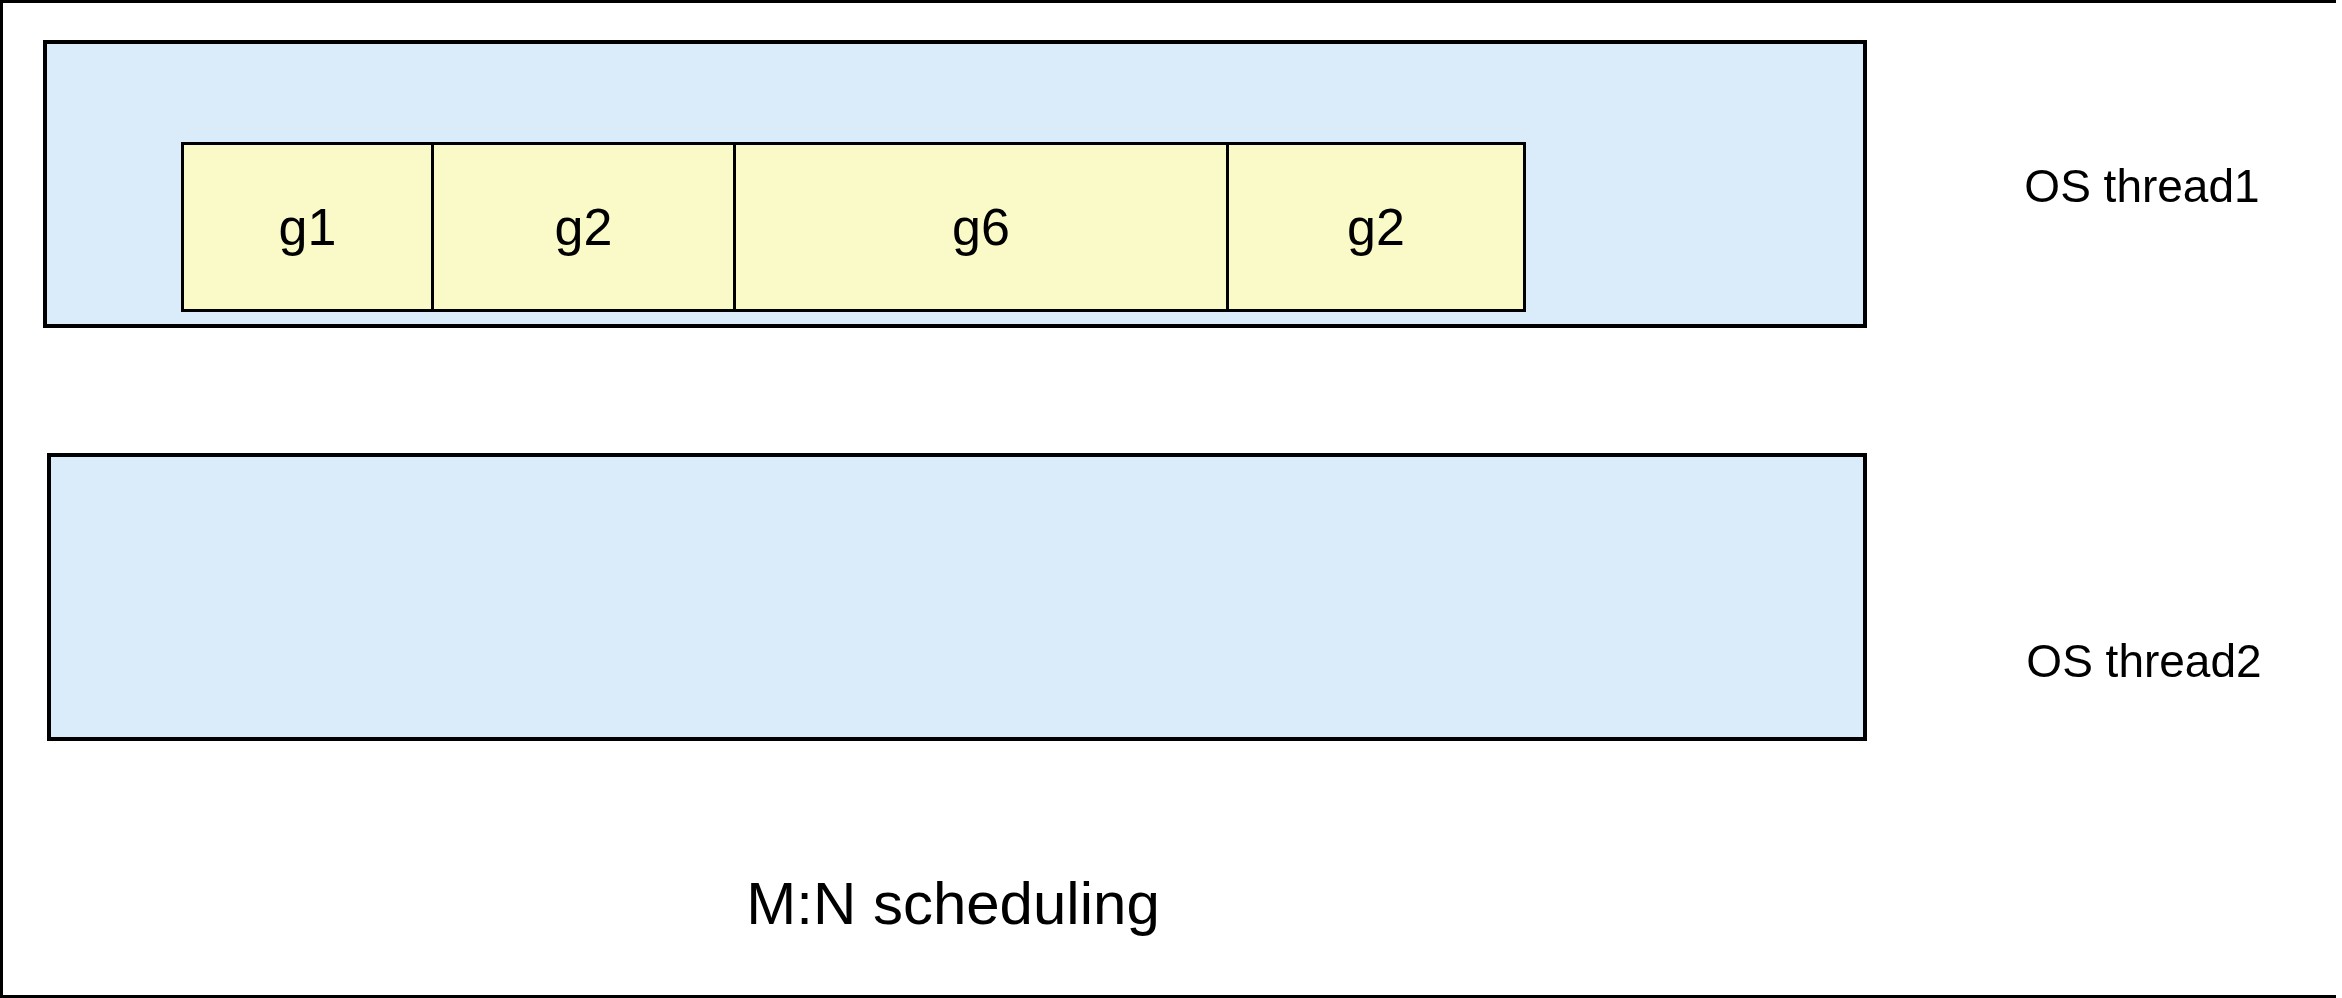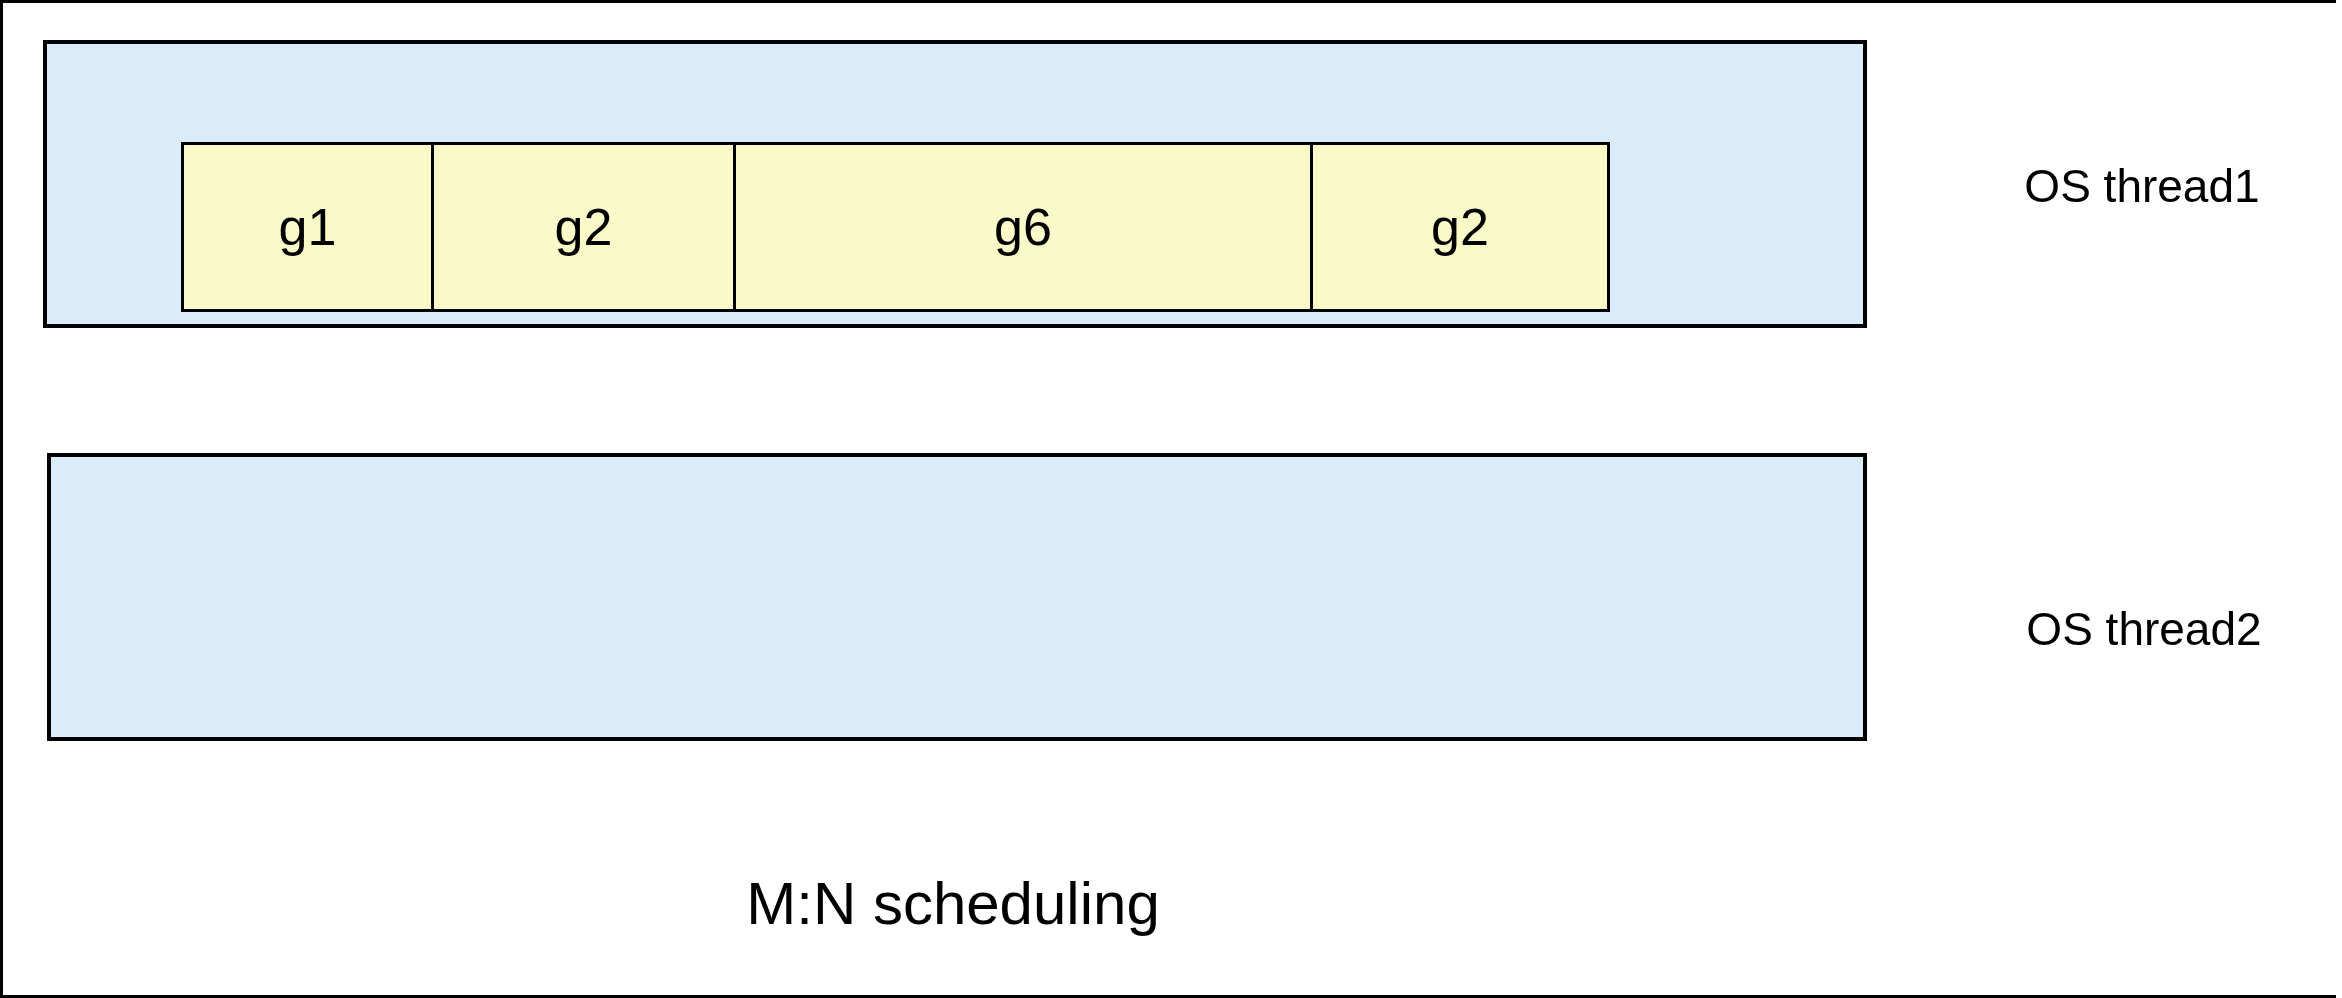--- a/index.html
+++ b/index.html
@@ -62,21 +62,21 @@
   }
 
   .thread-label {
     position: absolute;
     transform: translate(-50%, -50%);
     font-size: 46px;
     white-space: nowrap;
     margin-left: 16px;
   }
   #thread-label-1 { left: 2126px; top: 186px; }
-  #thread-label-2 { left: 2128px; top: 629px; }
+  #thread-label-2 { left: 2128px; top: 661px; }
 
   .caption {
     position: absolute;
     left: 953px; top: 903px;
     transform: translate(-50%, -50%);
     font-size: 60px;
     white-space: nowrap;
   }
 </style>
 </head>
@@ -87,21 +87,21 @@
   <div class="frame"></div>
 
   <div class="thread-box" id="thread-box-1">
     <div class="lane" id="lane-1">
         <div class="goroutine-box" style="width: 253px; align-items: center;">
           <span class="goroutine-label">g1</span>
         </div>
         <div class="goroutine-box" style="width: 305px;">
           <span class="goroutine-label">g2</span>
         </div>
-        <div class="goroutine-box" style="width: 580px;">
+        <div class="goroutine-box" style="width: 496px;">
           <span class="goroutine-label">g6</span>
         </div>
         <div class="goroutine-box" style="width: 300px;">
           <span class="goroutine-label">g2</span>
         </div>
       </div>
   </div>
 
   <div class="thread-label" id="thread-label-1">OS thread1</div>
 

